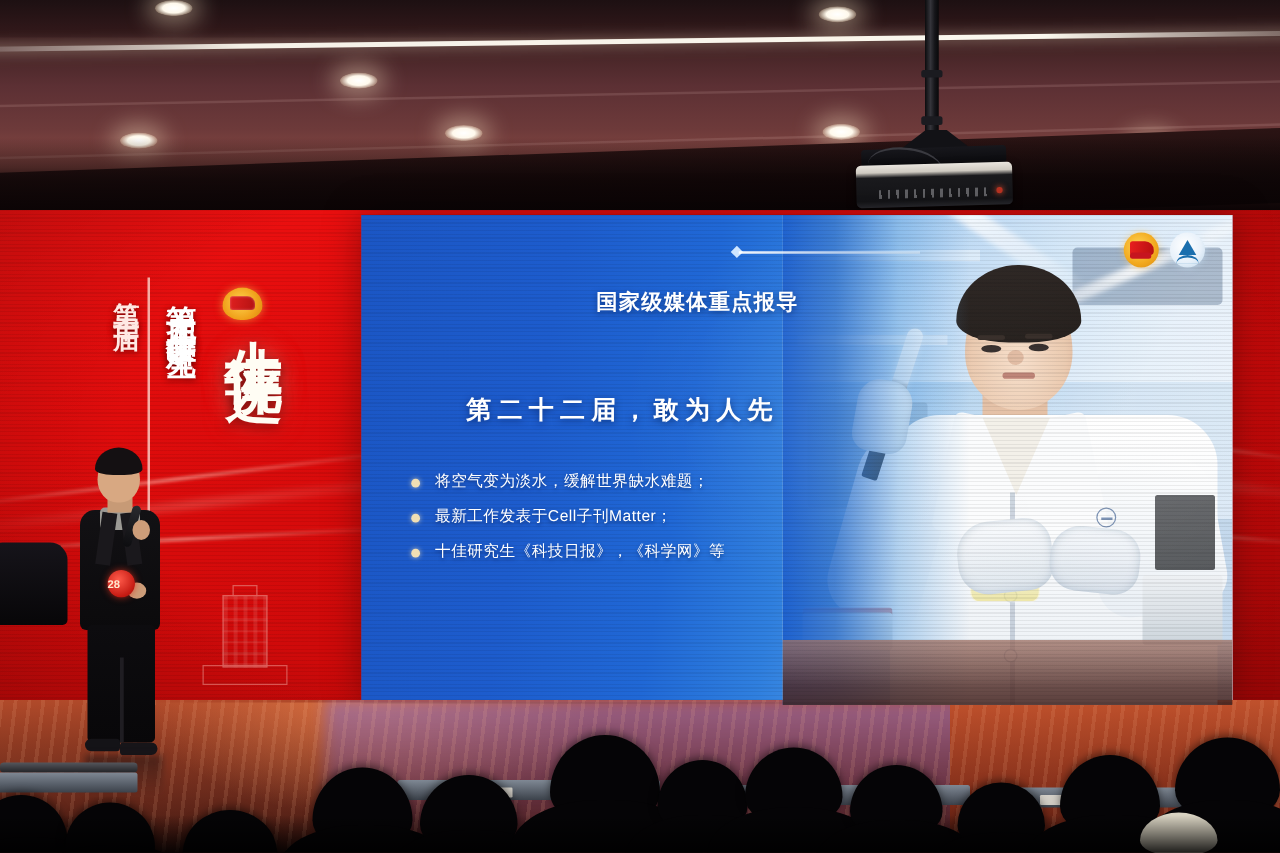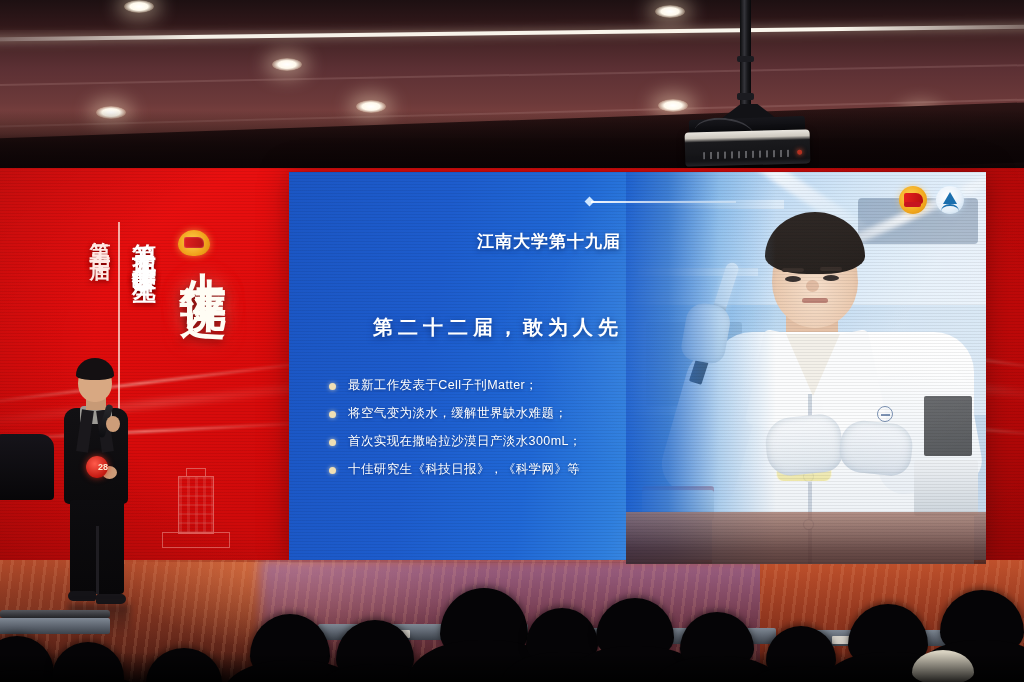--- a/index.html
+++ b/index.html
@@ -398,21 +398,21 @@
   }
   .sp-lapelL{ position:absolute; left:27px; top:52px; width:12px; height:42px; background:#1a181c; transform:rotate(8deg);}
   .sp-lapelR{ position:absolute; left:47px; top:52px; width:12px; height:42px; background:#1a181c; transform:rotate(-8deg);}
   .sp-armL  { position:absolute; left:44px; top:62px; width:26px; height:58px; background:#100f12; border-radius:12px; transform:rotate(-20deg);}
   .sp-hand  { position:absolute; left:54px; top:58px; width:14px; height:16px; background:#cd9d79; border-radius:50%;}
   .sp-mic   { position:absolute; left:50px; top:46px; width:7px; height:34px; background:linear-gradient(180deg,#2a2a2e,#0d0d10); border-radius:4px; transform:rotate(16deg);}
   .sp-hand2 { position:absolute; left:50px; top:108px; width:15px; height:13px; background:#cd9d79; border-radius:50%;}
   .sp-badge {
     position:absolute; left:34px; top:98px; width:22px; height:22px; border-radius:50%;
     background:radial-gradient(circle at 40% 35%, #ff5a4a, #c41a12 70%, #8d0f09 100%);
-    color:#ffe9cf; font-size:9px; font-weight:bold; text-align:right; line-height:22px;
+    color:#ffe9cf; font-size:9px; font-weight:bold; text-align:left; line-height:22px;
     box-shadow:0 0 6px rgba(220,50,30,.75);
   }
   .sp-legs { position:absolute; left:18px; top:142px; width:54px; height:94px; background:linear-gradient(180deg,#0d0c0f,#080709); border-radius:4px;}
   .sp-legsplit{ position:absolute; left:44px; top:168px; width:3px; height:68px; background:#1f1d22;}
   .sp-shoe1 { position:absolute; left:16px; top:233px; width:28px; height:10px; background:#141317; border-radius:7px 4px 4px 7px;}
   .sp-shoe2 { position:absolute; left:44px; top:236px; width:30px; height:10px; background:#171519; border-radius:4px 8px 8px 4px;}
   .sp-refl {
     position:absolute; left:16px; top:246px; width:62px; height:34px;
     background:linear-gradient(180deg,rgba(20,15,18,.55),rgba(20,15,18,0));
     filter:blur(3px);
@@ -556,34 +556,31 @@
       <div class="p-gloveR2"></div>
       <div class="bench"></div>
       <div class="bench-gloss"></div>
       <div class="photo-fade"></div>
     </div>
 
     <div class="head-dot"></div>
     <div class="head-line"></div>
 
     <div class="dept">
-      <div>江南大学第十九届</div>
+      <div>国家级媒体重点报导</div>
     </div>
 
     <div class="motto">第二十二届，敢为人先</div>
 
     <div class="bullets">
-      <div class="bullet">
-        <span>最新工作发表于Cell子刊Matter；</span>
-      </div>
       <div class="bullet">
         <span>将空气变为淡水，缓解世界缺水难题；</span>
       </div>
       <div class="bullet">
-        <span>首次实现在撒哈拉沙漠日产淡水300mL；</span>
+        <span>最新工作发表于Cell子刊Matter；</span>
       </div>
       <div class="bullet">
         <span>十佳研究生《科技日报》，《科学网》等</span>
       </div>
     </div>
 
     <div class="logos">
       <div class="logo-cyl"></div>
       <div class="logo-uni"></div>
     </div>

